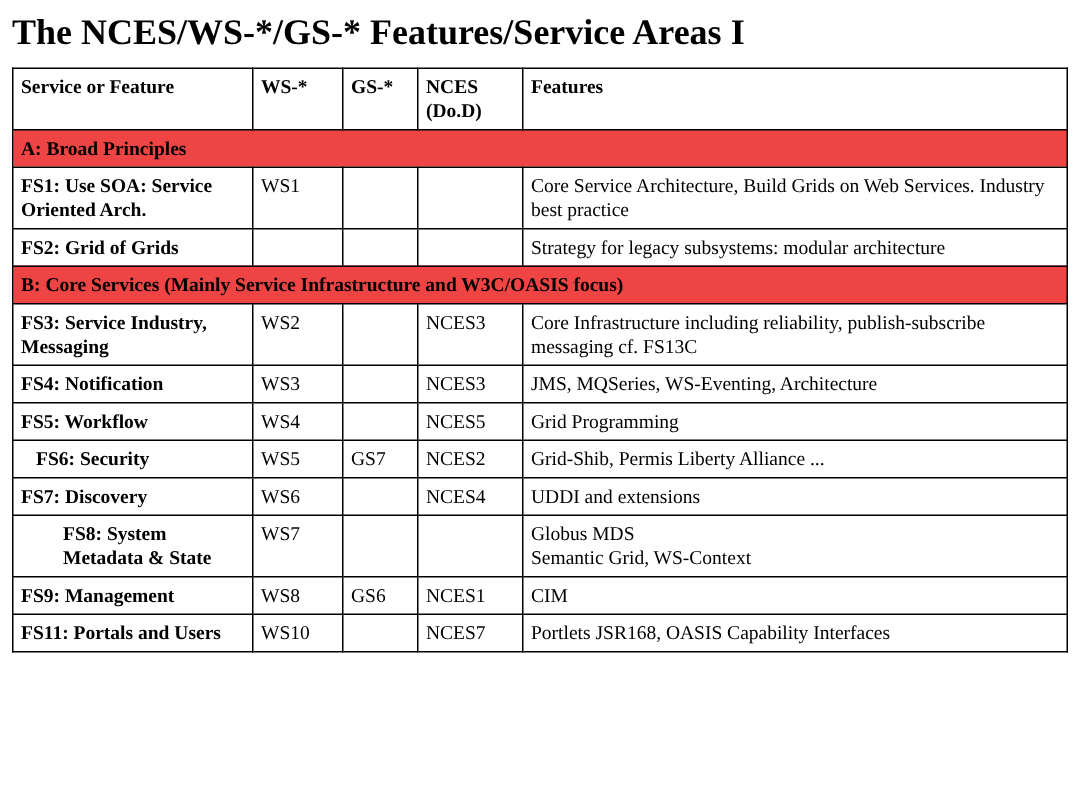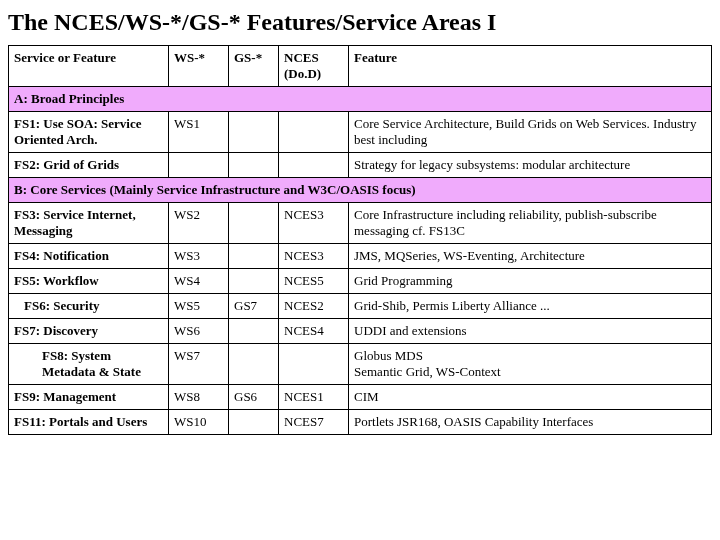--- a/index.html
+++ b/index.html
@@ -30,21 +30,21 @@
       text-align: left;
       padding: 4px 5px;
       vertical-align: top;
     }
     td {
       padding: 4px 5px;
       vertical-align: top;
     }
     .section-header td {
       font-weight: bold;
-      background: #f0abfc;
+      background: #ef4444;
     }
     .col-service { width: 160px; }
     .col-ws { width: 60px; }
     .col-gs { width: 50px; }
     .col-nces { width: 70px; }
     .col-comments { width: auto; }
   </style>
 </head>
 <body>
 
@@ -57,46 +57,46 @@
     <col class="col-gs">
     <col class="col-nces">
     <col class="col-comments">
   </colgroup>
   <thead>
     <tr>
       <th>Service or Feature</th>
       <th>WS-*</th>
       <th>GS-*</th>
       <th>NCES (Do.D)</th>
-      <th>Feature</th>
+      <th>Features</th>
     </tr>
   </thead>
   <tbody id="table-body">
   <tr class="section-header">
         <td colspan="5" style="font-weight: bold;">A: Broad Principles</td>
       </tr>
       <tr>
         <td style="font-weight: bold;">FS1: Use SOA: Service Oriented Arch.</td>
         <td>WS1</td>
         <td></td>
         <td></td>
-        <td>Core Service Architecture, Build Grids on Web Services. Industry best including</td>
+        <td>Core Service Architecture, Build Grids on Web Services. Industry best practice</td>
       </tr>
       <tr>
         <td style="font-weight: bold;">FS2: Grid of Grids</td>
         <td></td>
         <td></td>
         <td></td>
         <td>Strategy for legacy subsystems: modular architecture</td>
       </tr>
       <tr class="section-header">
         <td colspan="5" style="font-weight: bold;">B: Core Services (Mainly Service Infrastructure and W3C/OASIS focus)</td>
       </tr>
       <tr>
-        <td style="font-weight: bold;">FS3: Service Internet, Messaging</td>
+        <td style="font-weight: bold;">FS3: Service Industry, Messaging</td>
         <td>WS2</td>
         <td></td>
         <td>NCES3</td>
         <td>Core Infrastructure including reliability, publish-subscribe messaging cf. FS13C</td>
       </tr>
       <tr>
         <td style="font-weight: bold;">FS4: Notification</td>
         <td>WS3</td>
         <td></td>
         <td>NCES3</td>

